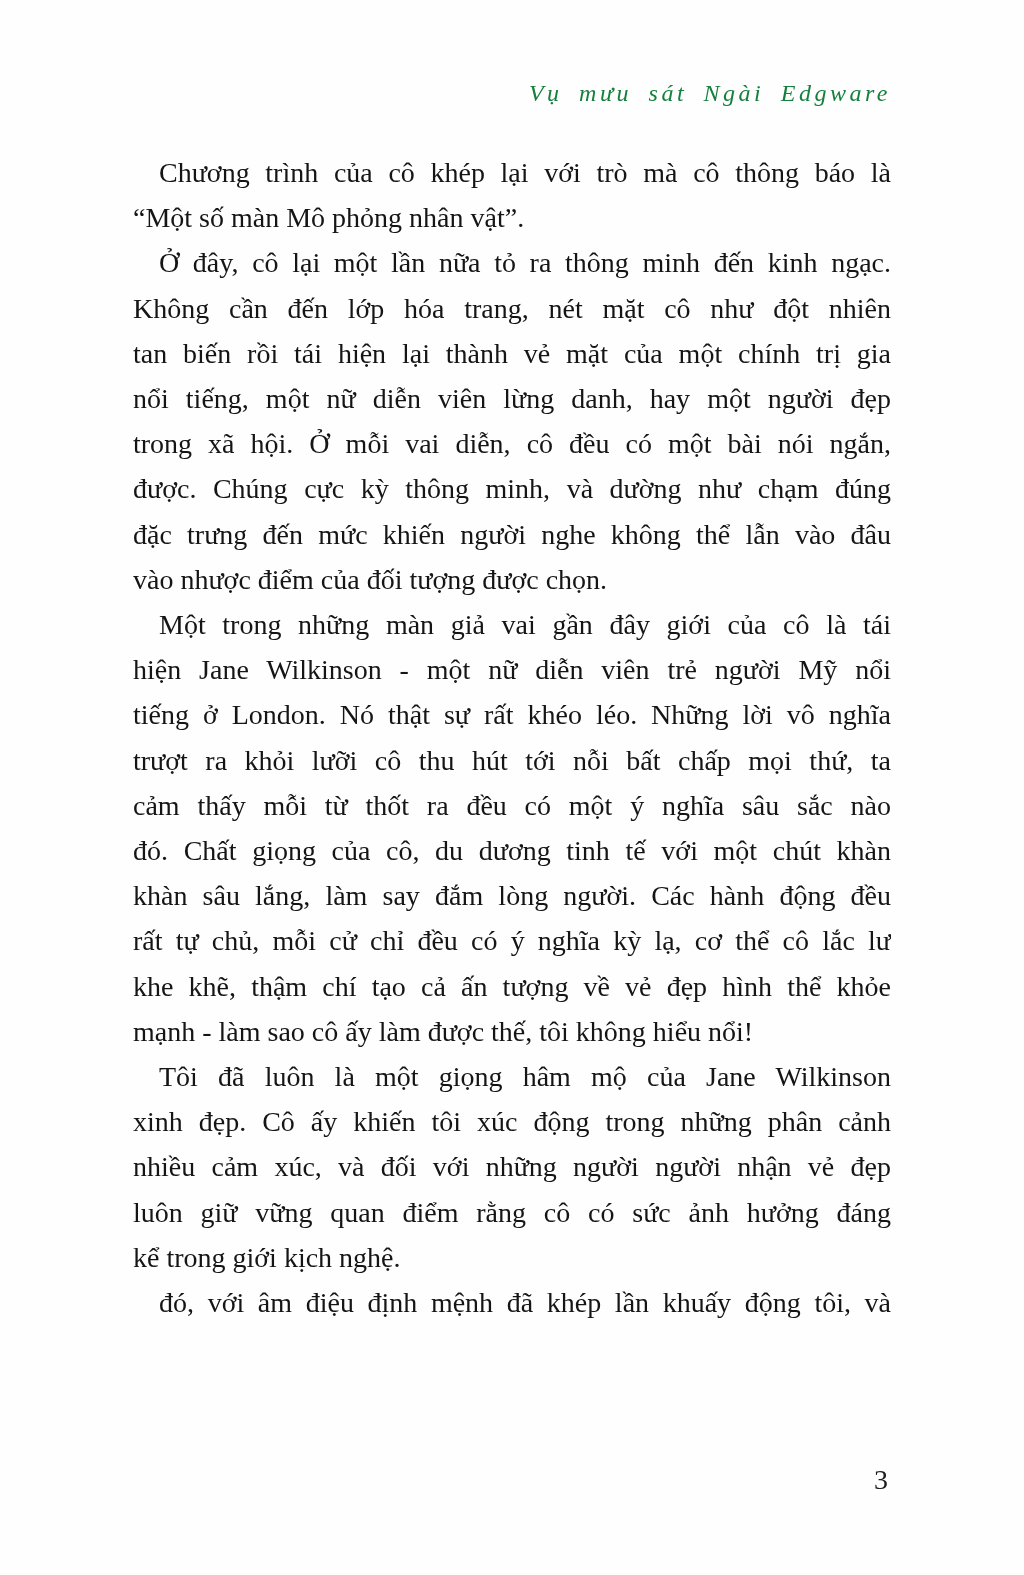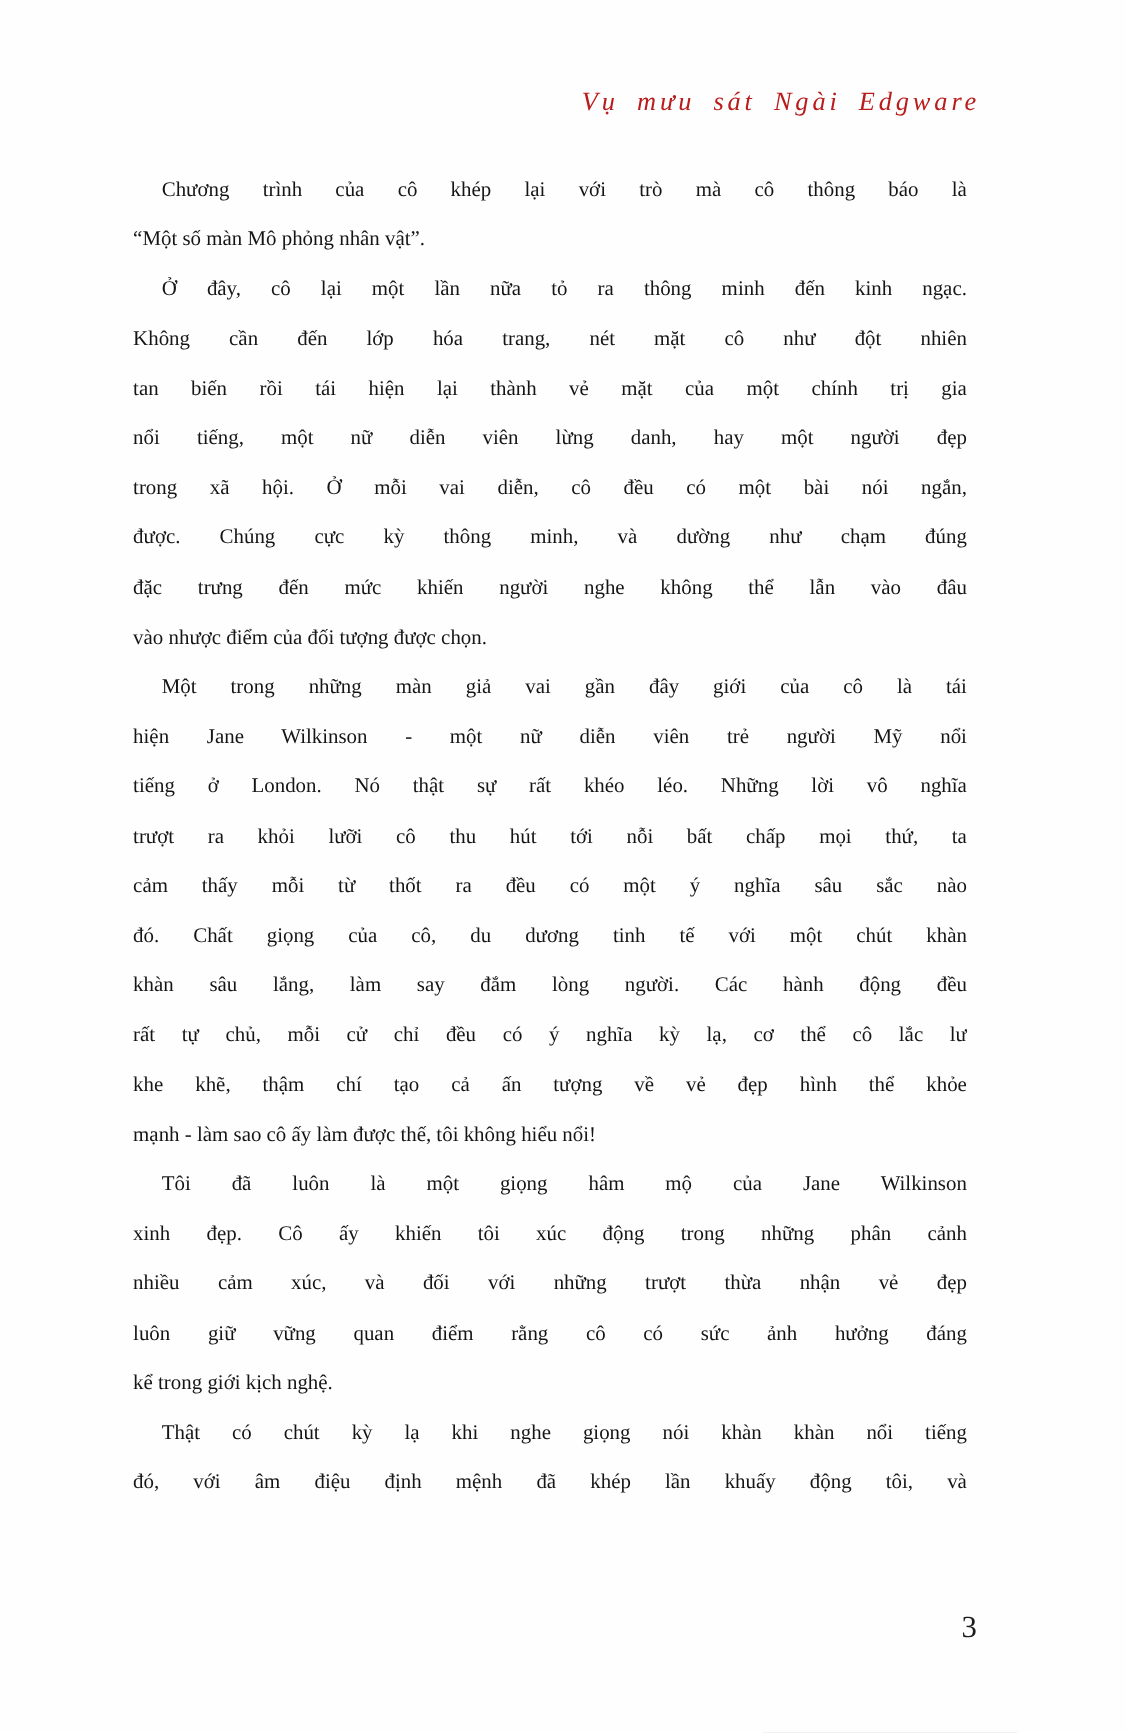--- a/index.html
+++ b/index.html
@@ -19,30 +19,30 @@
     color: #151515;
   }
   .running-head {
     position: absolute;
     top: 80px;
     right: 133px;
     font-size: 24px;
     font-style: italic;
     letter-spacing: 3.5px;
     word-spacing: 7px;
-    color: #b91c1c;
+    color: #15803d;
     white-space: nowrap;
     margin-left: 16px;
   }
   .body-text {
     position: absolute;
     top: 150px;
-    left: 121px;
+    left: 133px;
     width: 758px;
-    font-size: 19px;
+    font-size: 28px;
     line-height: 45.2px;
   }
   .para {
     margin: 0;
     padding: 0;
   }
   .line {
     display: block;
     text-align: justify;
     text-align-last: justify;
@@ -92,24 +92,23 @@
         <span class="line">cảm thấy mỗi từ thốt ra đều có một ý nghĩa sâu sắc nào</span>
         <span class="line">đó. Chất giọng của cô, du dương tinh tế với một chút khàn</span>
         <span class="line">khàn sâu lắng, làm say đắm lòng người. Các hành động đều</span>
         <span class="line">rất tự chủ, mỗi cử chỉ đều có ý nghĩa kỳ lạ, cơ thể cô lắc lư</span>
         <span class="line">khe khẽ, thậm chí tạo cả ấn tượng về vẻ đẹp hình thể khỏe</span>
         <span class="line end">mạnh - làm sao cô ấy làm được thế, tôi không hiểu nổi!</span>
       </p>
       <p class="para">
         <span class="line">Tôi đã luôn là một giọng hâm mộ của Jane Wilkinson</span>
         <span class="line">xinh đẹp. Cô ấy khiến tôi xúc động trong những phân cảnh</span>
-        <span class="line">nhiều cảm xúc, và đối với những trượt thừa nhận vẻ đẹp</span>
+        <span class="line">nhiều cảm xúc, và đối với những người người nhận vẻ đẹp</span>
         <span class="line">luôn giữ vững quan điểm rằng cô có sức ảnh hưởng đáng</span>
         <span class="line end">kể trong giới kịch nghệ.</span>
       </p>
       <p class="para">
-        <span class="line">Thật có chút kỳ lạ khi nghe giọng nói khàn khàn nổi tiếng</span>
         <span class="line">đó, với âm điệu định mệnh đã khép lần khuấy động tôi, và</span>
       </p>
     </main>
 
   <div class="page-number">3</div>
 </div>
 
 </body></html>

